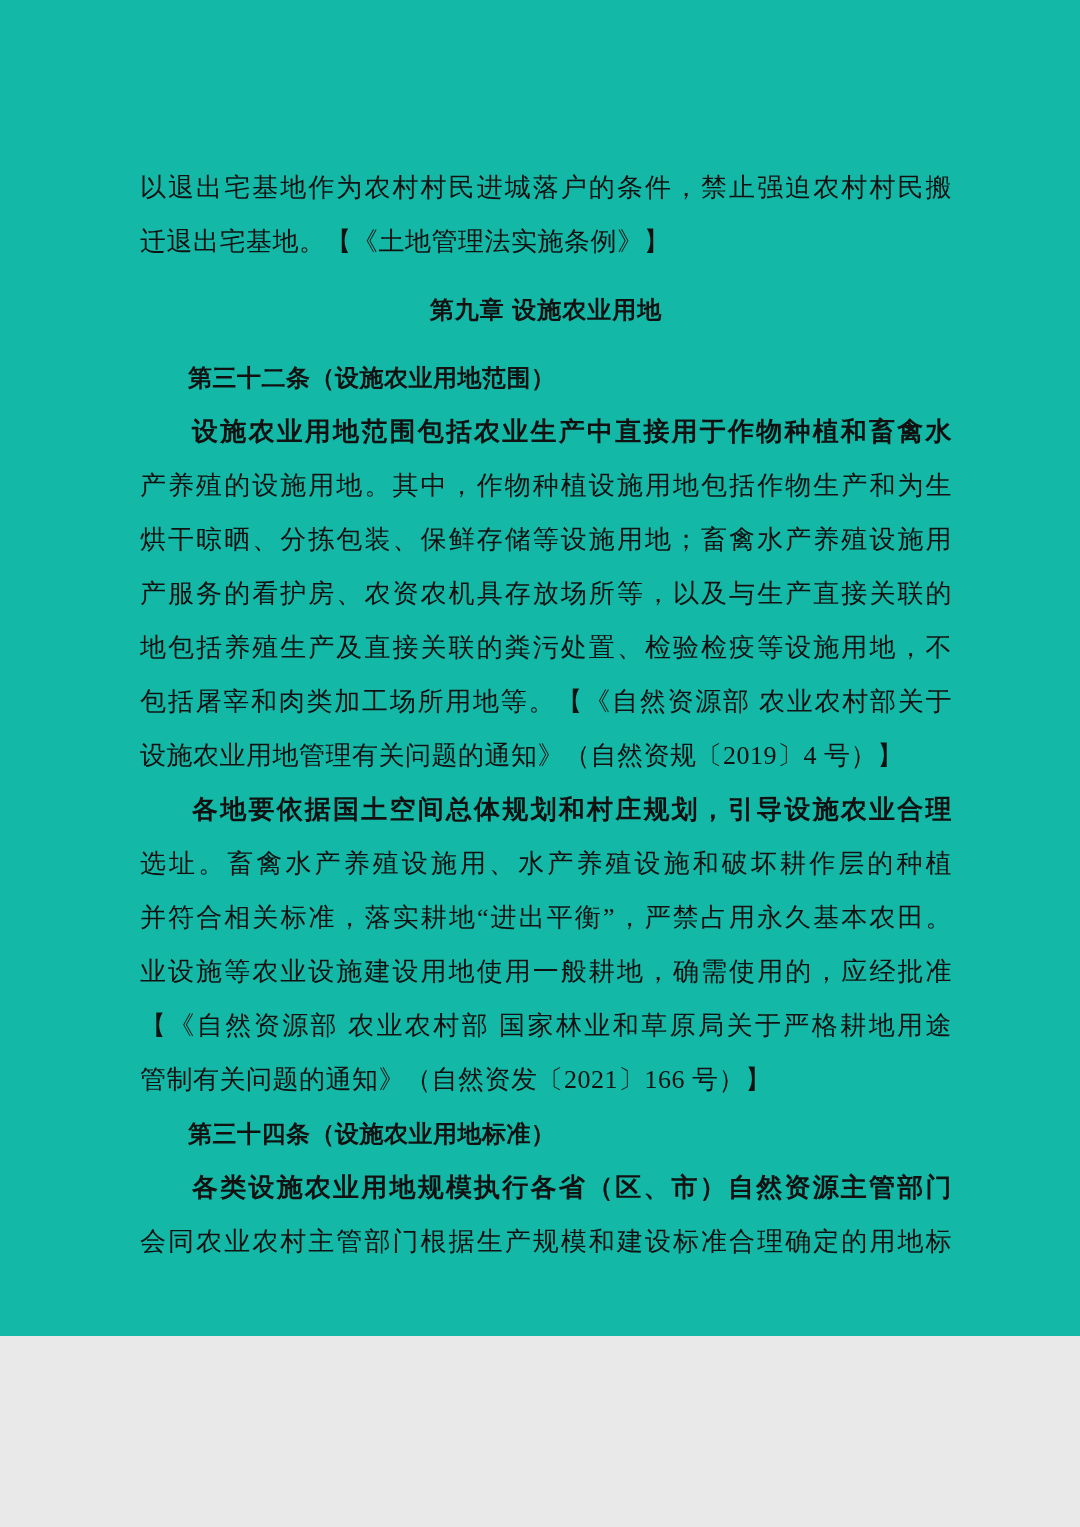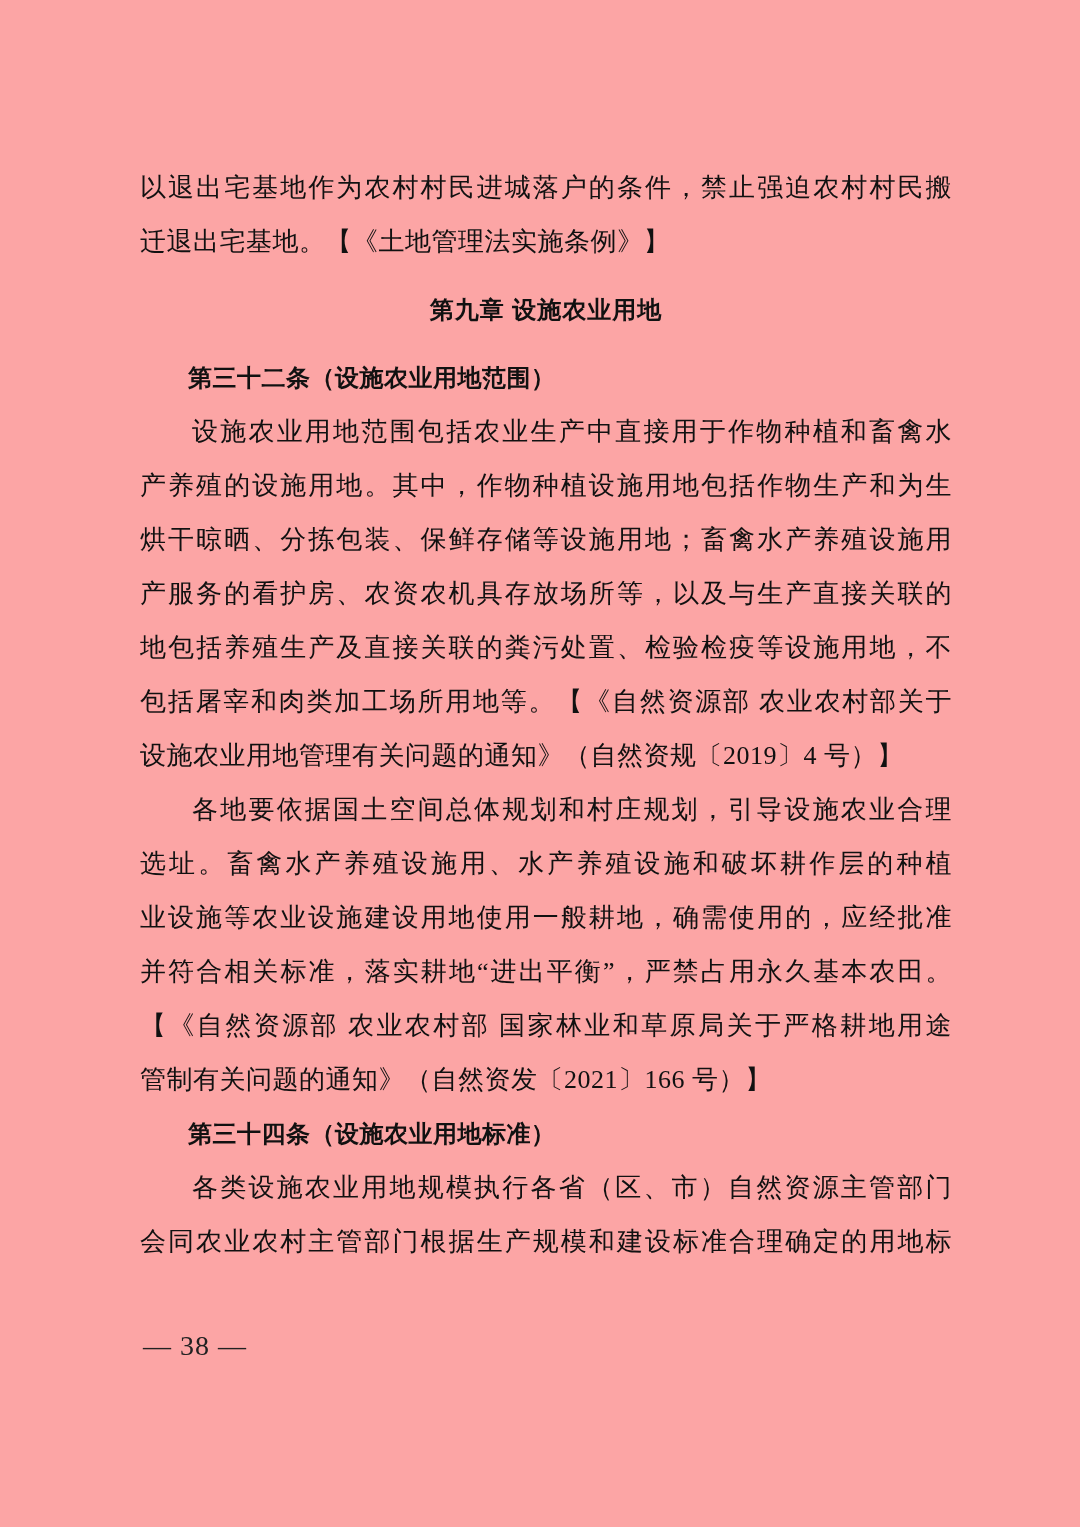--- a/index.html
+++ b/index.html
@@ -3,23 +3,23 @@
 <meta charset="utf-8">
 <style>
   html, body {
     margin: 0;
     padding: 0;
     background: #e9e9e9;
   }
   .page {
     position: relative;
     width: 1080px;
-    height: 1527px;
+    height: 1336px;
     margin: 0 auto;
-    background: #fca5a5;
+    background: #14b8a6;
     color: #111111;
     overflow: hidden;
     font-family: "Liberation Serif", "DejaVu Serif", serif;
   }
   .content {
     position: absolute;
     left: 140px;
     top: 161px;
     width: 812px;
   }
@@ -32,20 +32,21 @@
     text-justify: inter-character;
     white-space: normal;
     letter-spacing: 0.5px;
   }
   .line.last {
     text-align: right;
     text-align-last: left;
   }
   .line.indent {
     text-indent: 2em;
+    font-weight: bold;
   }
   .heading {
     font-family: "Liberation Sans", "DejaVu Sans", sans-serif;
     font-weight: 700;
     font-size: 24px;
     line-height: 54px;
     height: 54px;
     text-align: left;
     text-align-last: left;
     text-indent: 2em;
@@ -94,22 +95,22 @@
       <div class="line">烘干晾晒、分拣包装、保鲜存储等设施用地；畜禽水产养殖设施用</div>
       <div class="line">产服务的看护房、农资农机具存放场所等，以及与生产直接关联的</div>
       <div class="line">地包括养殖生产及直接关联的粪污处置、检验检疫等设施用地，不</div>
       <div class="line">包括屠宰和肉类加工场所用地等。【《自然资源部 农业农村部关于</div>
       <div class="line last">设施农业用地管理有关问题的通知》（自然资规〔2019〕4 号）】</div>
     </div>
 
     <div>
       <div class="line indent">各地要依据国土空间总体规划和村庄规划，引导设施农业合理</div>
       <div class="line">选址。畜禽水产养殖设施用、水产养殖设施和破坏耕作层的种植</div>
+      <div class="line">并符合相关标准，落实耕地“进出平衡”，严禁占用永久基本农田。</div>
       <div class="line">业设施等农业设施建设用地使用一般耕地，确需使用的，应经批准</div>
-      <div class="line">并符合相关标准，落实耕地“进出平衡”，严禁占用永久基本农田。</div>
       <div class="line">【《自然资源部 农业农村部 国家林业和草原局关于严格耕地用途</div>
       <div class="line last">管制有关问题的通知》（自然资发〔2021〕166 号）】</div>
     </div>
 
     <div>
       <div class="heading">第三十四条（设施农业用地标准）</div>
       <div class="line indent">各类设施农业用地规模执行各省（区、市）自然资源主管部门</div>
       <div class="line">会同农业农村主管部门根据生产规模和建设标准合理确定的用地标</div>
     </div>
 

